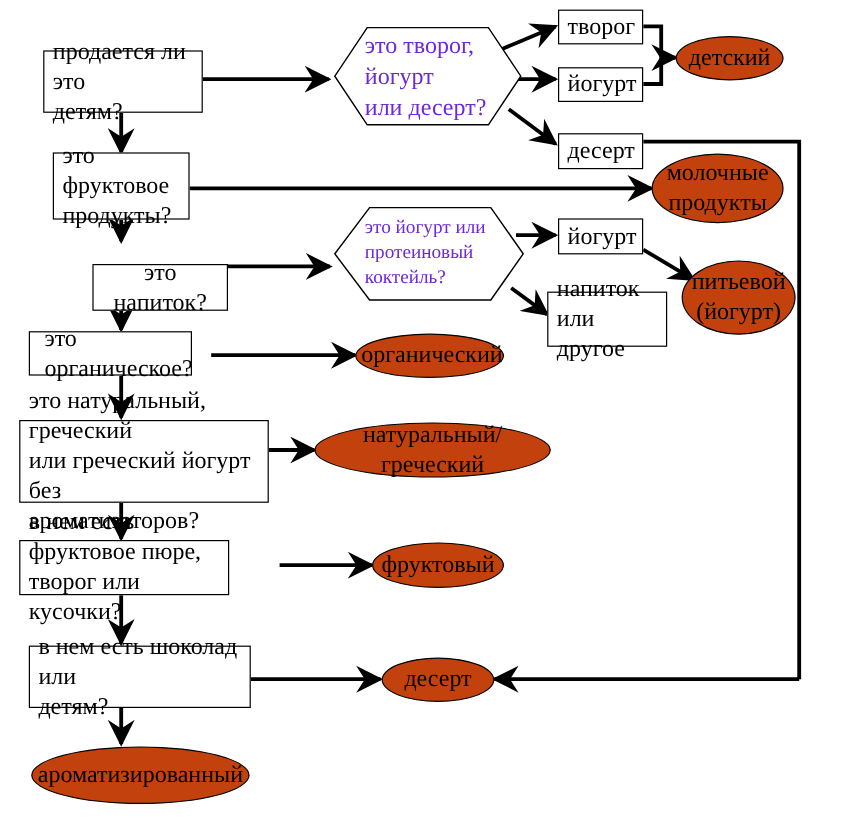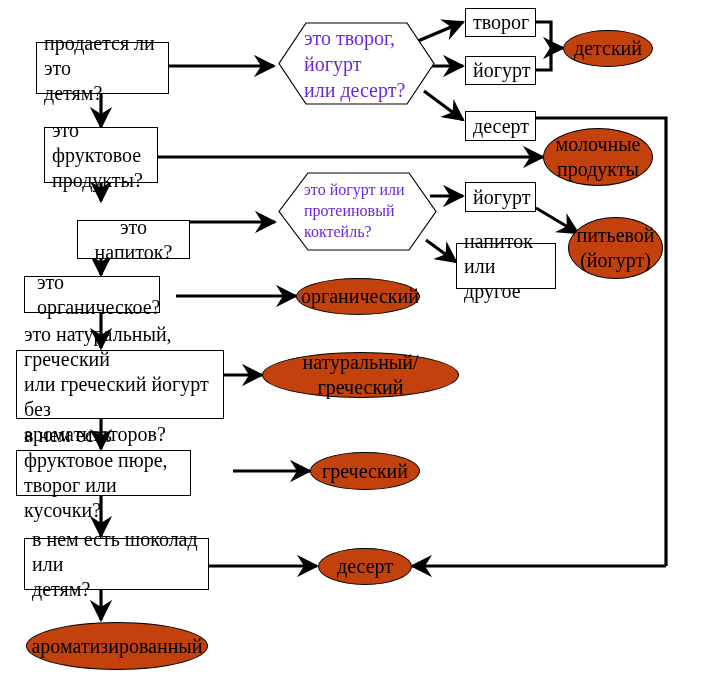--- a/index.html
+++ b/index.html
@@ -233,21 +233,21 @@
 
   <div class="node oval fs15" style="left:296px; top:278px; width:124px; height:37px;">
     <span class="lbl">органический</span>
   </div>
 
   <div class="node oval fs15" style="left:262px; top:352px; width:197px; height:46px;">
     <span class="lbl">натуральный/греческий</span>
   </div>
 
   <div class="node oval fs15" style="left:310px; top:452px; width:110px; height:38px;">
-    <span class="lbl">греческий</span>
+    <span class="lbl">фруктовый</span>
   </div>
 
   <div class="node oval fs15" style="left:318px; top:548px; width:94px; height:37px;">
     <span class="lbl">десерт</span>
   </div>
 
   <div class="node oval fs15" style="left:26px; top:622px; width:182px; height:48px;">
     <span class="lbl">ароматизированный</span>
   </div>
 

